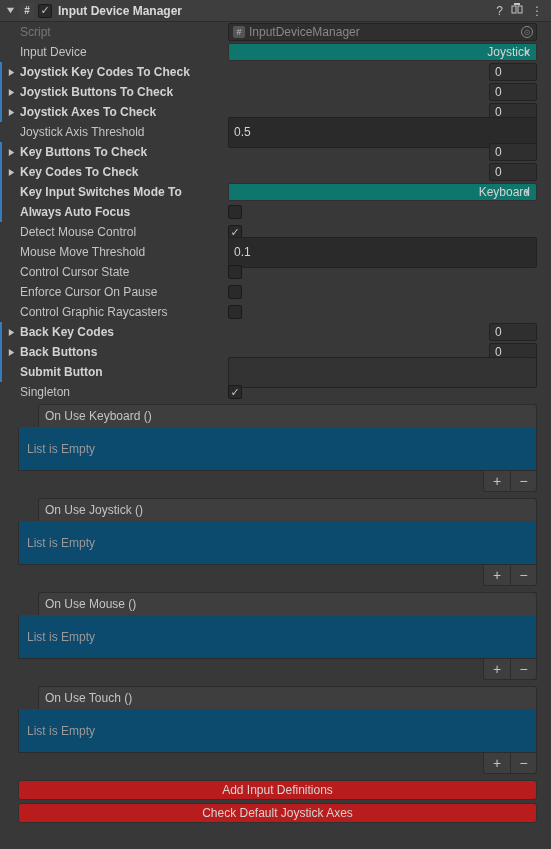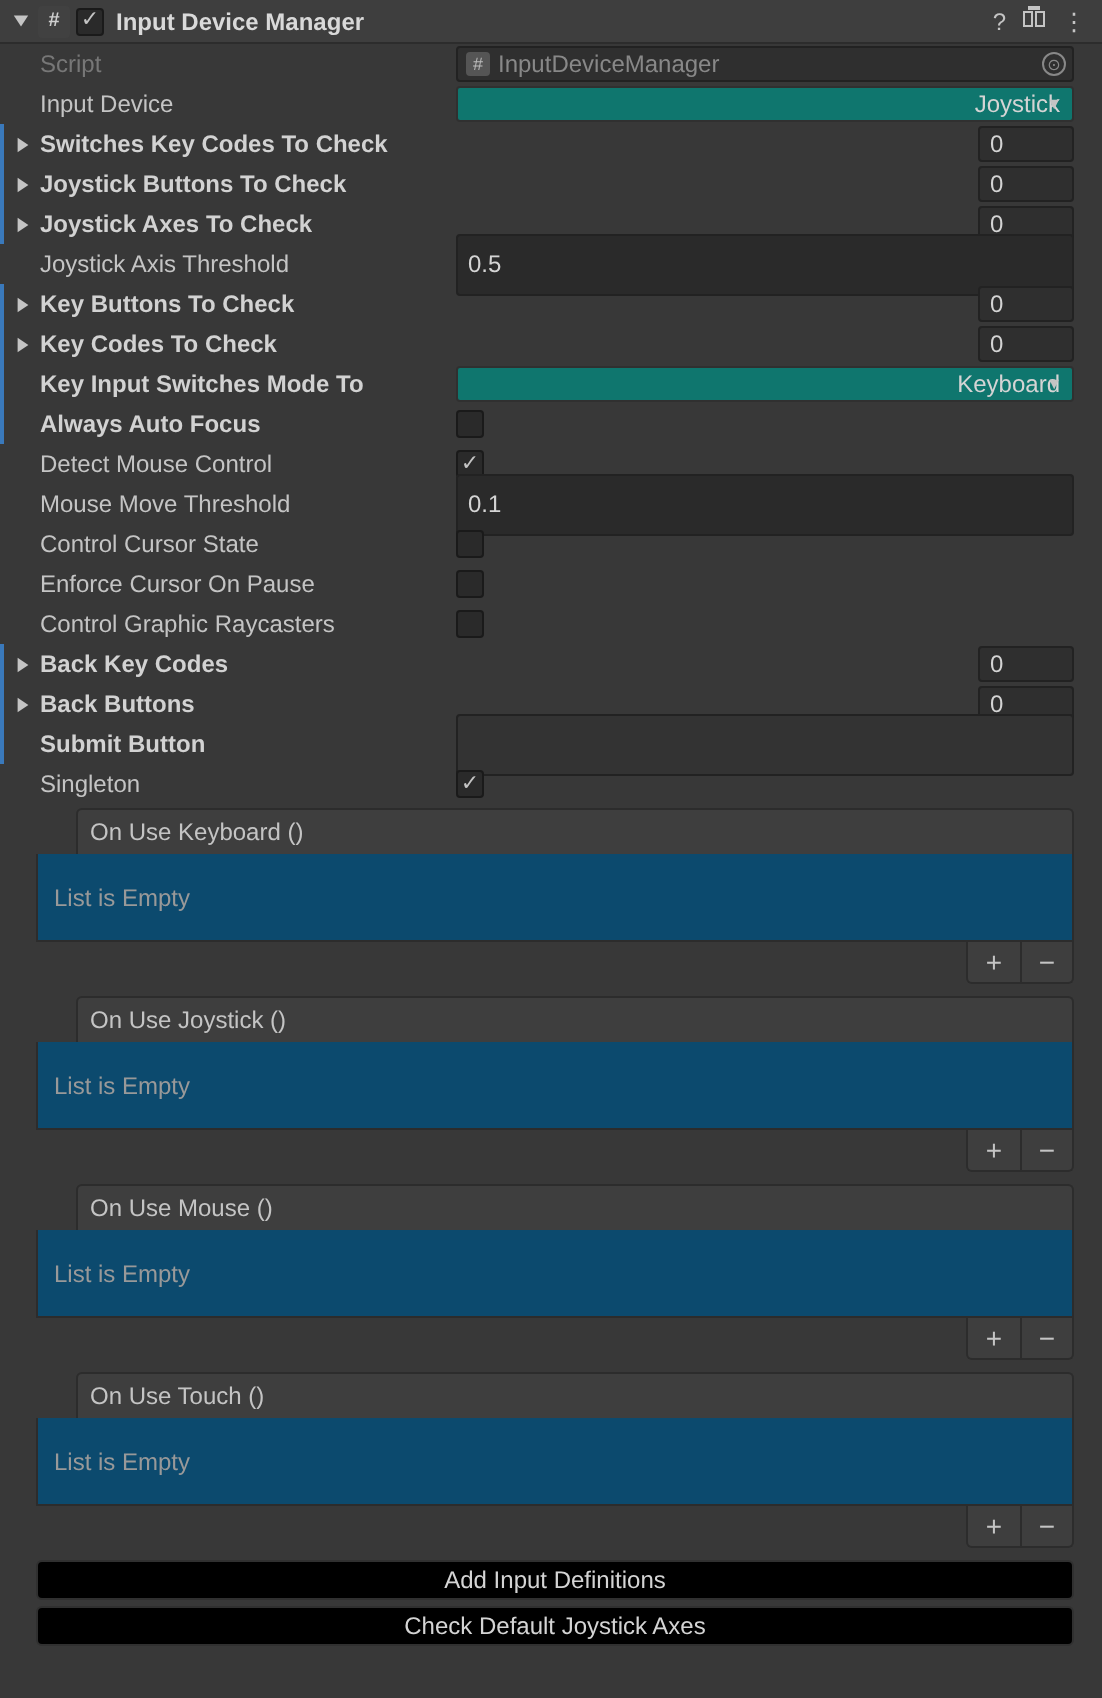--- a/index.html
+++ b/index.html
@@ -211,21 +211,21 @@
     width: 26px; height: 20px;
     display:flex;align-items:center;justify-content:center;
     font-size: 14px;
     color: #C4C4C4;
     cursor:pointer;
   }
   .event-buttons .btn + .btn { border-left: 1px solid #2C2C2C; }
 
   .full-button {
     margin: 3px 14px 0 18px;
-    background: #000000;
+    background: #b91c1c;
     border: 1px solid #303030;
     border-radius: 3px;
     height: 20px;
     display:flex;align-items:center;justify-content:center;
     color: #D4D4D4;
     cursor:pointer;
     text-align:center;
   }
 </style>
 </head>
@@ -279,21 +279,21 @@
   </div>
 
   <div class="row bold blue-bar">
     <div class="foldout-slot">
         <div class="foldout">
           <svg width="9" height="9" viewBox="0 0 10 10">
             <path d="M2 1 L8 5 L2 9 Z" fill="#C4C4C4"></path>
           </svg>
         </div>
       </div>
-    <div class="label">Switches Key Codes To Check</div>
+    <div class="label">Joystick Key Codes To Check</div>
     <div class="value">
         <div class="num-field">0</div>
       </div>
   </div>
 
   <div class="row bold blue-bar">
     <div class="foldout-slot">
         <div class="foldout">
           <svg width="9" height="9" viewBox="0 0 10 10">
             <path d="M2 1 L8 5 L2 9 Z" fill="#C4C4C4"></path>

